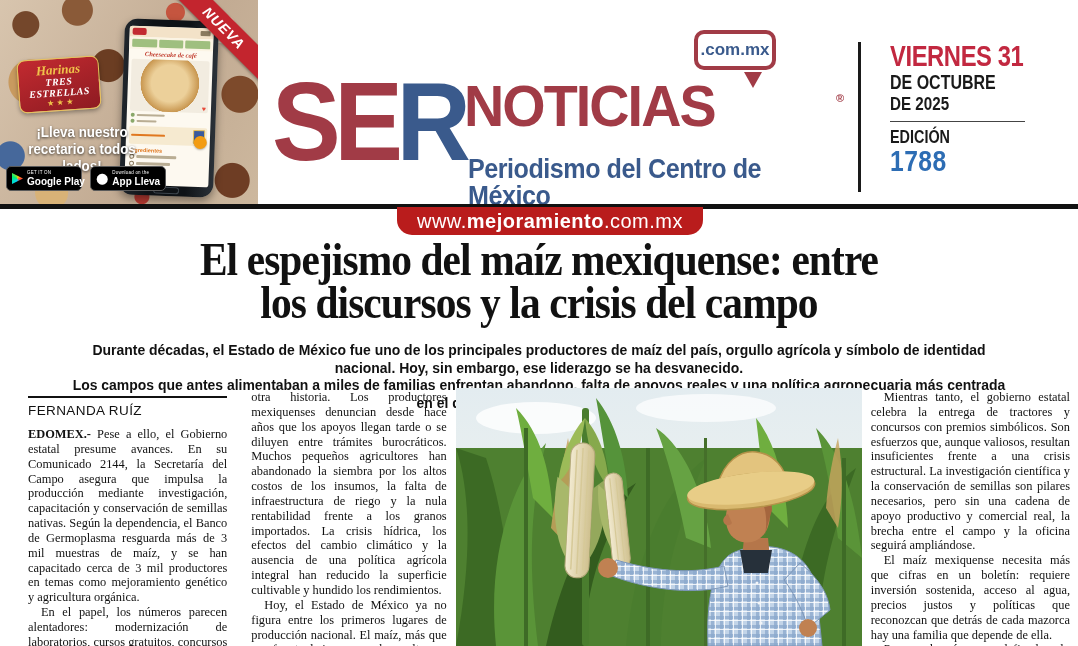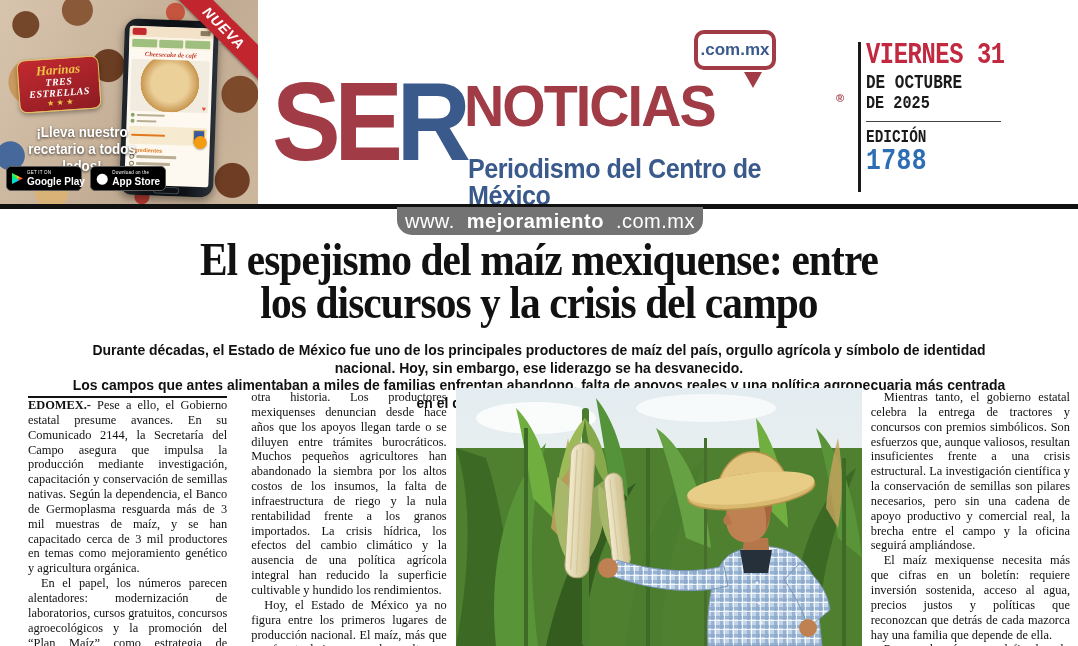--- a/index.html
+++ b/index.html
@@ -110,36 +110,36 @@
     border:4px solid #a13b46; border-radius:10px; background:#fff;
     display:flex; align-items:center; justify-content:center;
     font:700 17px "Liberation Sans", sans-serif; color:#3a5a8c;
   }
   .bubble-tail {
     position:absolute; left:486px; top:72px; width:0; height:0;
     border-left:9px solid transparent; border-right:9px solid transparent; border-top:16px solid #a13b46;
   }
   .date-block {
     position:absolute; left:858px; top:42px; width:210px; height:150px;
-    border-left:3px solid #1a1a1a; padding-left:5px;
-    font-family:Liberation Mono, monospace;
+    border-left:3px solid #1a1a1a; padding-left:29px;
+    font-family:Liberation Sans, sans-serif;
   }
   .date-day { font-weight:700; font-size:29px; line-height:28px; color:#c22840; letter-spacing:-.5px; transform:scaleX(.82); transform-origin:left; }
   .date-month { font-weight:700; font-size:20px; line-height:21px; color:#1a1a1a; transform:scaleX(.8); transform-origin:left; margin-top:2px; }
   .date-year { font-weight:600; font-size:19px; line-height:21px; color:#1a1a1a; transform:scaleX(.8); transform-origin:left; }
   .date-sep { width:135px; height:0; border-top:1.5px solid #444; margin:7px 0 6px; }
   .date-ed-label { font-weight:600; font-size:18px; line-height:19px; color:#1a1a1a; transform:scaleX(.8); transform-origin:left; }
   .date-ed-num { font-weight:700; font-size:29px; line-height:29px; color:#2d6db4; letter-spacing:.5px; transform:scaleX(.85); transform-origin:left; }
   
   .top-rule { position:absolute; left:0; top:204px; width:1078px; height:5px; background:#111; }
   .url-bar {
     position:absolute; left:397px; top:207px; width:306px; height:28px;
-    background:#737373; border-radius:0 0 15px 15px;
+    background:#b91c1c; border-radius:0 0 15px 15px;
     display:flex; align-items:center; justify-content:center;
-    color:#fff; font:20px "Liberation Sans", sans-serif; letter-spacing:.5px;gap:12px;
+    color:#fff; font:20px "Liberation Sans", sans-serif; letter-spacing:.5px;
   }
   .url-bar b { font-weight:700; }
   
   .headline {
     position:absolute; left:0; top:238px; width:1078px; text-align:center;
     font:700 46px/43px "Liberation Serif", serif; color:#111; letter-spacing:-1px;
     transform:scaleX(.9);
   }
   .deck {
     position:absolute; left:20px; top:341px; width:1038px; text-align:center;
@@ -228,21 +228,21 @@
         <span class="gp-icon"></span>
         <span class="txt">
           <span class="small">GET IT ON</span>
           <span class="big">Google Play</span>
         </span>
       </div>
       <div class="store-badge">
         <span class="apple-icon">⬤</span>
         <span class="txt">
           <span class="small">Download on the</span>
-          <span class="big">App Store</span>
+          <span class="big">App Lleva</span>
         </span>
       </div>
     </div>
 
     <div class="ribbon-new">NUEVA</div>
   </div>
 
   <div class="logo-block">
     <div class="logo-ser"><span class="se">SE</span><span class="r">R</span></div>
     <div class="logo-noticias">NOTICIAS</div>
@@ -274,20 +274,21 @@
   </div>
   <div class="deck">
     <span>Durante décadas, el Estado de México fue uno de los principales productores de maíz del país, orgullo agrícola y símbolo de identidad nacional. Hoy, sin embargo, ese liderazgo se ha desvanecido.</span><br>
     <span>Los campos que antes alimentaban a miles de familias enfrentan abandono, falta de apoyos reales y una política agropecuaria más centrada en el discurso que en los resultados.</span>
   </div>
 
   <div class="body-grid">
 
     <div class="col col-1">
       <div class="byline-rule"></div>
+      <div class="byline">FERNANDA RUÍZ</div>
       <p><span class="lead-in">EDOMEX.-</span><span> Pese a ello, el Gobierno estatal presume avances. En su Comunicado 2144, la Secretaría del Campo asegura que impulsa la producción mediante investigación, capacitación y conservación de semillas nativas. Según la dependencia, el Banco de Germoplasma resguarda más de 3 mil muestras de maíz, y se han capacitado cerca de 3 mil productores en temas como mejoramiento genético y agricultura orgánica.</span></p>
       <p class="ind">En el papel, los números parecen alentadores: modernización de laboratorios, cursos gratuitos, concursos agroecológicos y la promoción del “Plan Maíz” como estrategia de soberanía alimentaria. Pero en los surcos</p>
     </div>
 
     <div class="col col-2">
       <p>otra historia. Los productores mexiquenses denuncian desde hace años que los apoyos llegan tarde o se diluyen entre trámites burocráticos. Muchos pequeños agricultores han abandonado la siembra por los altos costos de los insumos, la falta de infraestructura de riego y la nula rentabilidad frente a los granos importados. La crisis hídrica, los efectos del cambio climático y la ausencia de una política agrícola integral han reducido la superficie cultivable y hundido los rendimientos.</p>
       <p class="ind">Hoy, el Estado de México ya no figura entre los primeros lugares de producción nacional. El maíz, más que una fuente de ingreso, se ha vuelto una lucha de resistencia para las comunidades rurales que intentan conservar</p>
     </div>
 
     <div class="photo-wrap">

